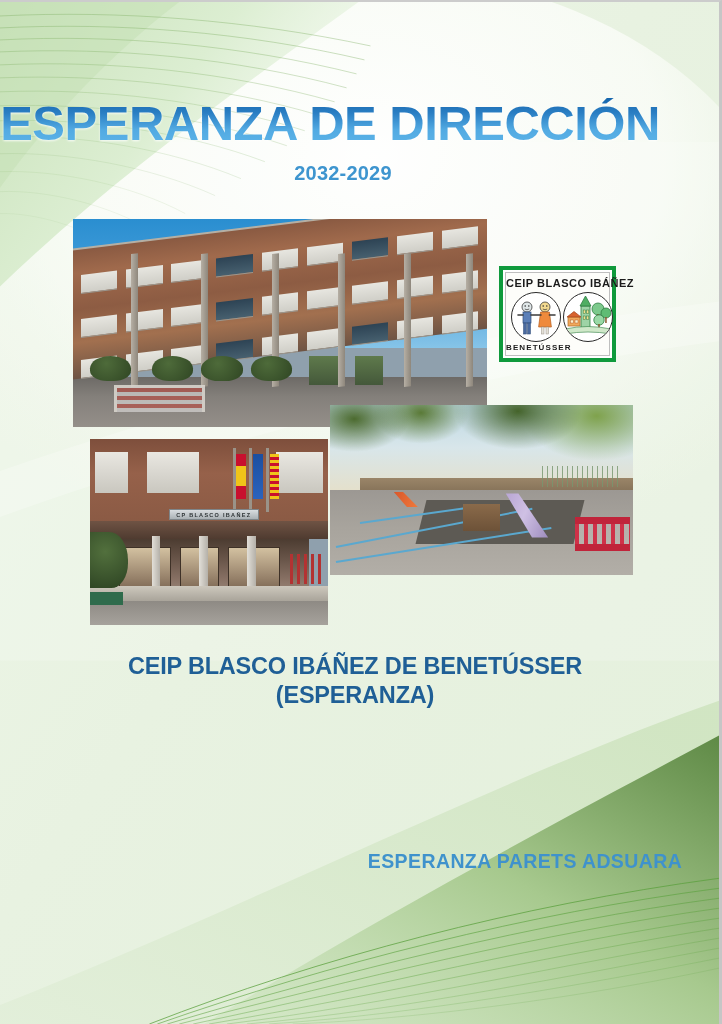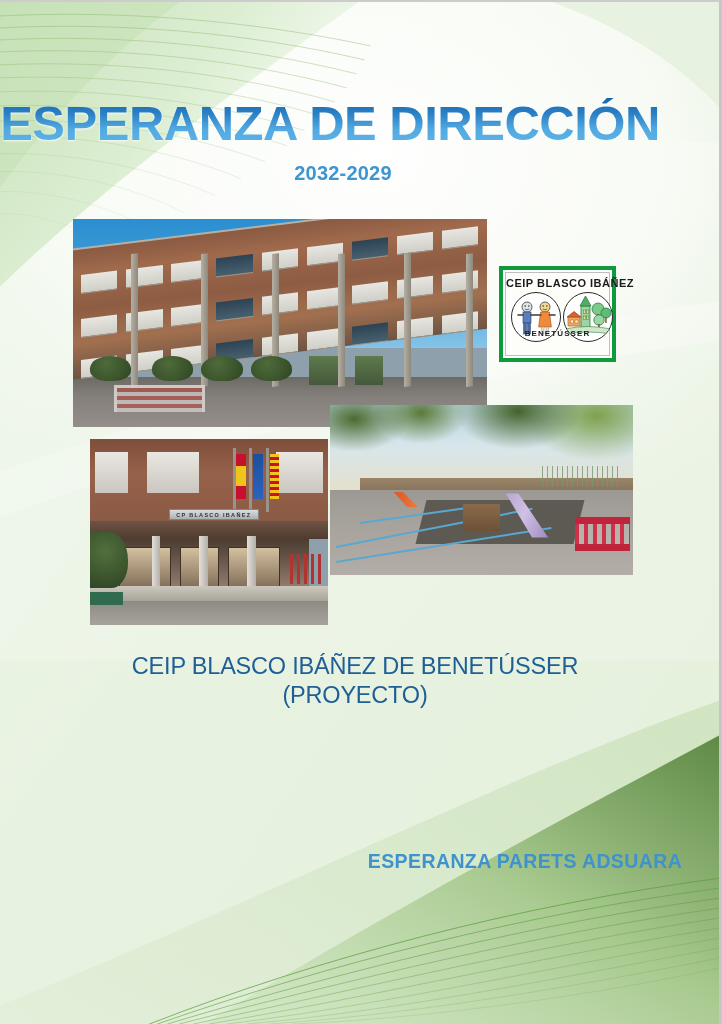--- a/index.html
+++ b/index.html
@@ -299,22 +299,22 @@
     left: 0; top: 4px; width: 100%;
     text-align: center;
     font-size: 11px;
     font-weight: bold;
     color: #1b1b1b;
     letter-spacing: 0.5px;
     white-space: nowrap;
   }
   #logo-bottom-text {
     position: absolute;
-    left: 0; bottom: 17px; width: 100%;
-    text-align: center;
+    left: 0; bottom: 3px; width: 100%;
+    text-align: left;
     font-size: 8px;
     font-weight: bold;
     color: #1b1b1b;
     letter-spacing: 1.1px;
     white-space: nowrap;
   }
   .logo-circle {
     position: absolute;
     top: 19px;
     width: 48px;
@@ -327,21 +327,21 @@
   #logo-circle-kids { left: 5px; }
   #logo-circle-town { left: 57px; }
   
   #school-name {
     position: absolute;
     left: 0;
     top: 650px;
     width: 710px;
     text-align: center;
     font-size: 23.5px;
-    font-weight: normal;
+    font-weight: bold;
     color: #1f5f96;
     line-height: 1.22;
     letter-spacing: -0.2px;
   }
   #school-code {
     position: absolute;
     left: 0;
     top: 718px;
     width: 710px;
     text-align: center;
@@ -616,17 +616,17 @@
           <path d="M1 36 Q24 31 47 36 L47 41 Q24 37 1 41 Z" fill="#cfe8c9" stroke="#2f7d42" stroke-width="0.6"></path>
         </svg>
       </div>
 
       <div id="logo-bottom-text">BENETÚSSER</div>
     </div>
   </div>
 
   <div id="school-name">
     <span>CEIP BLASCO IBÁÑEZ DE BENETÚSSER</span><br>
-    <span>(PROYECTO)</span>
+    <span>(ESPERANZA)</span>
   </div>
   <div id="author">ESPERANZA PARETS ADSUARA</div>
 
 </div>
 
 </body></html>

